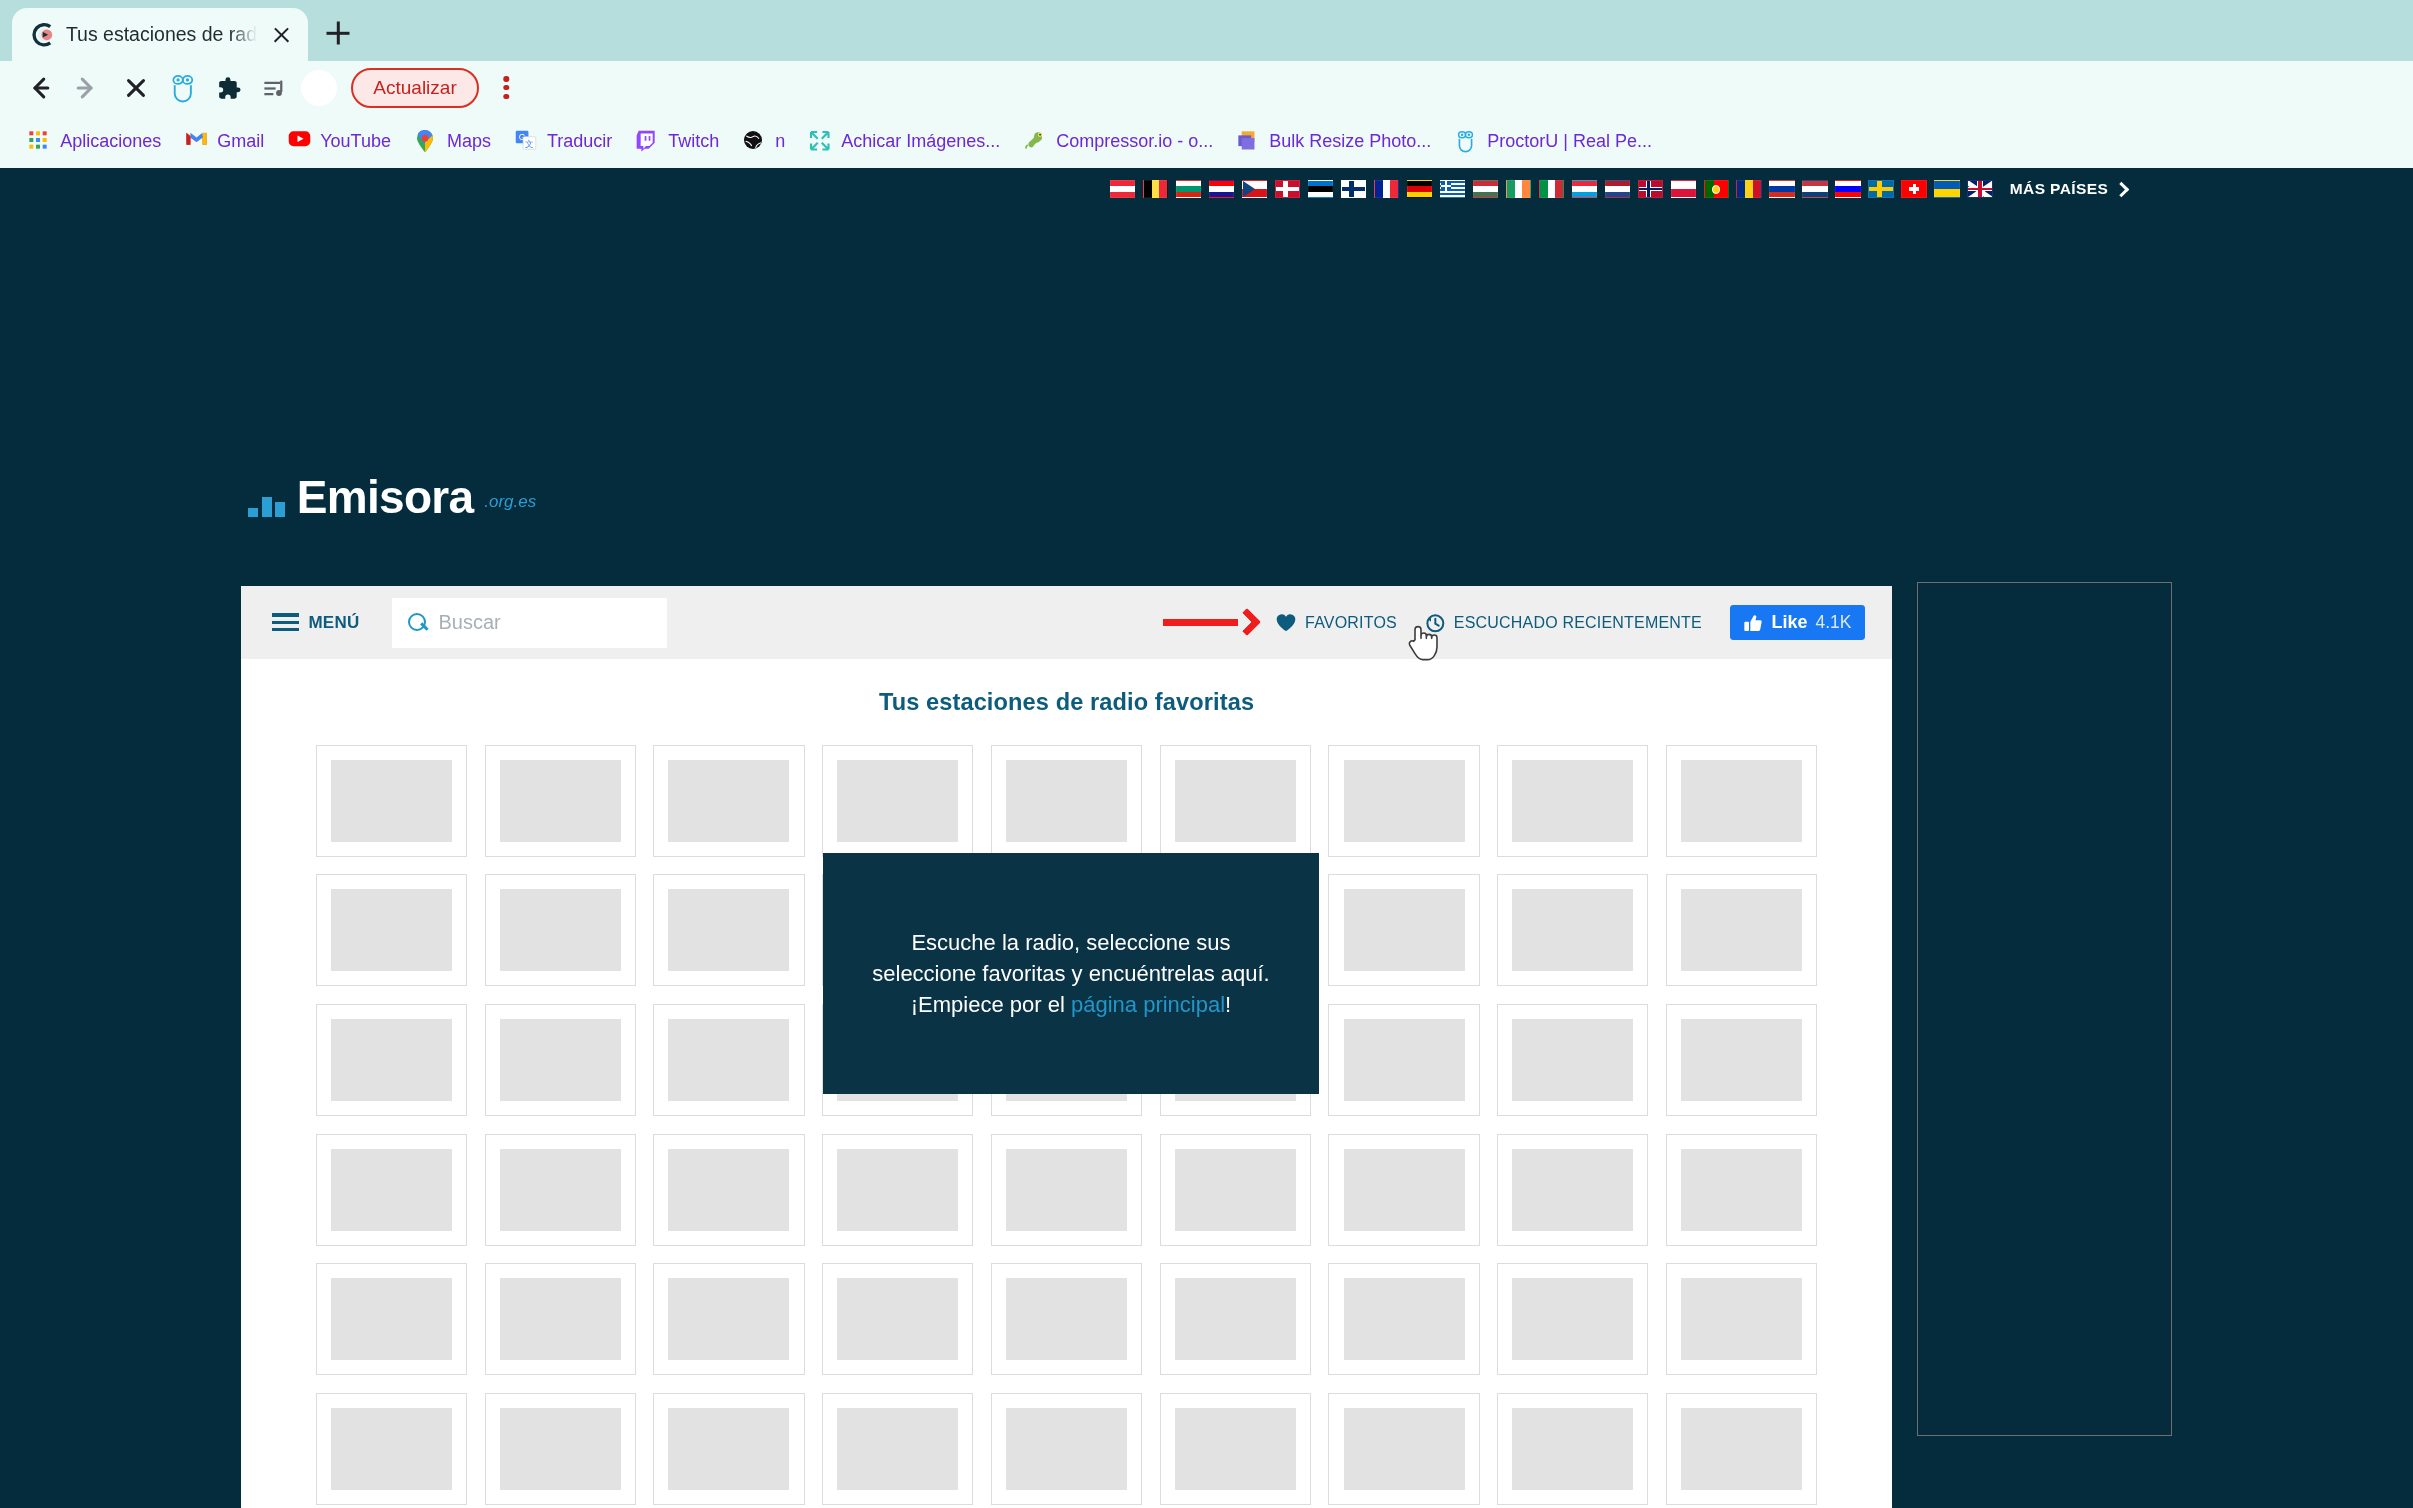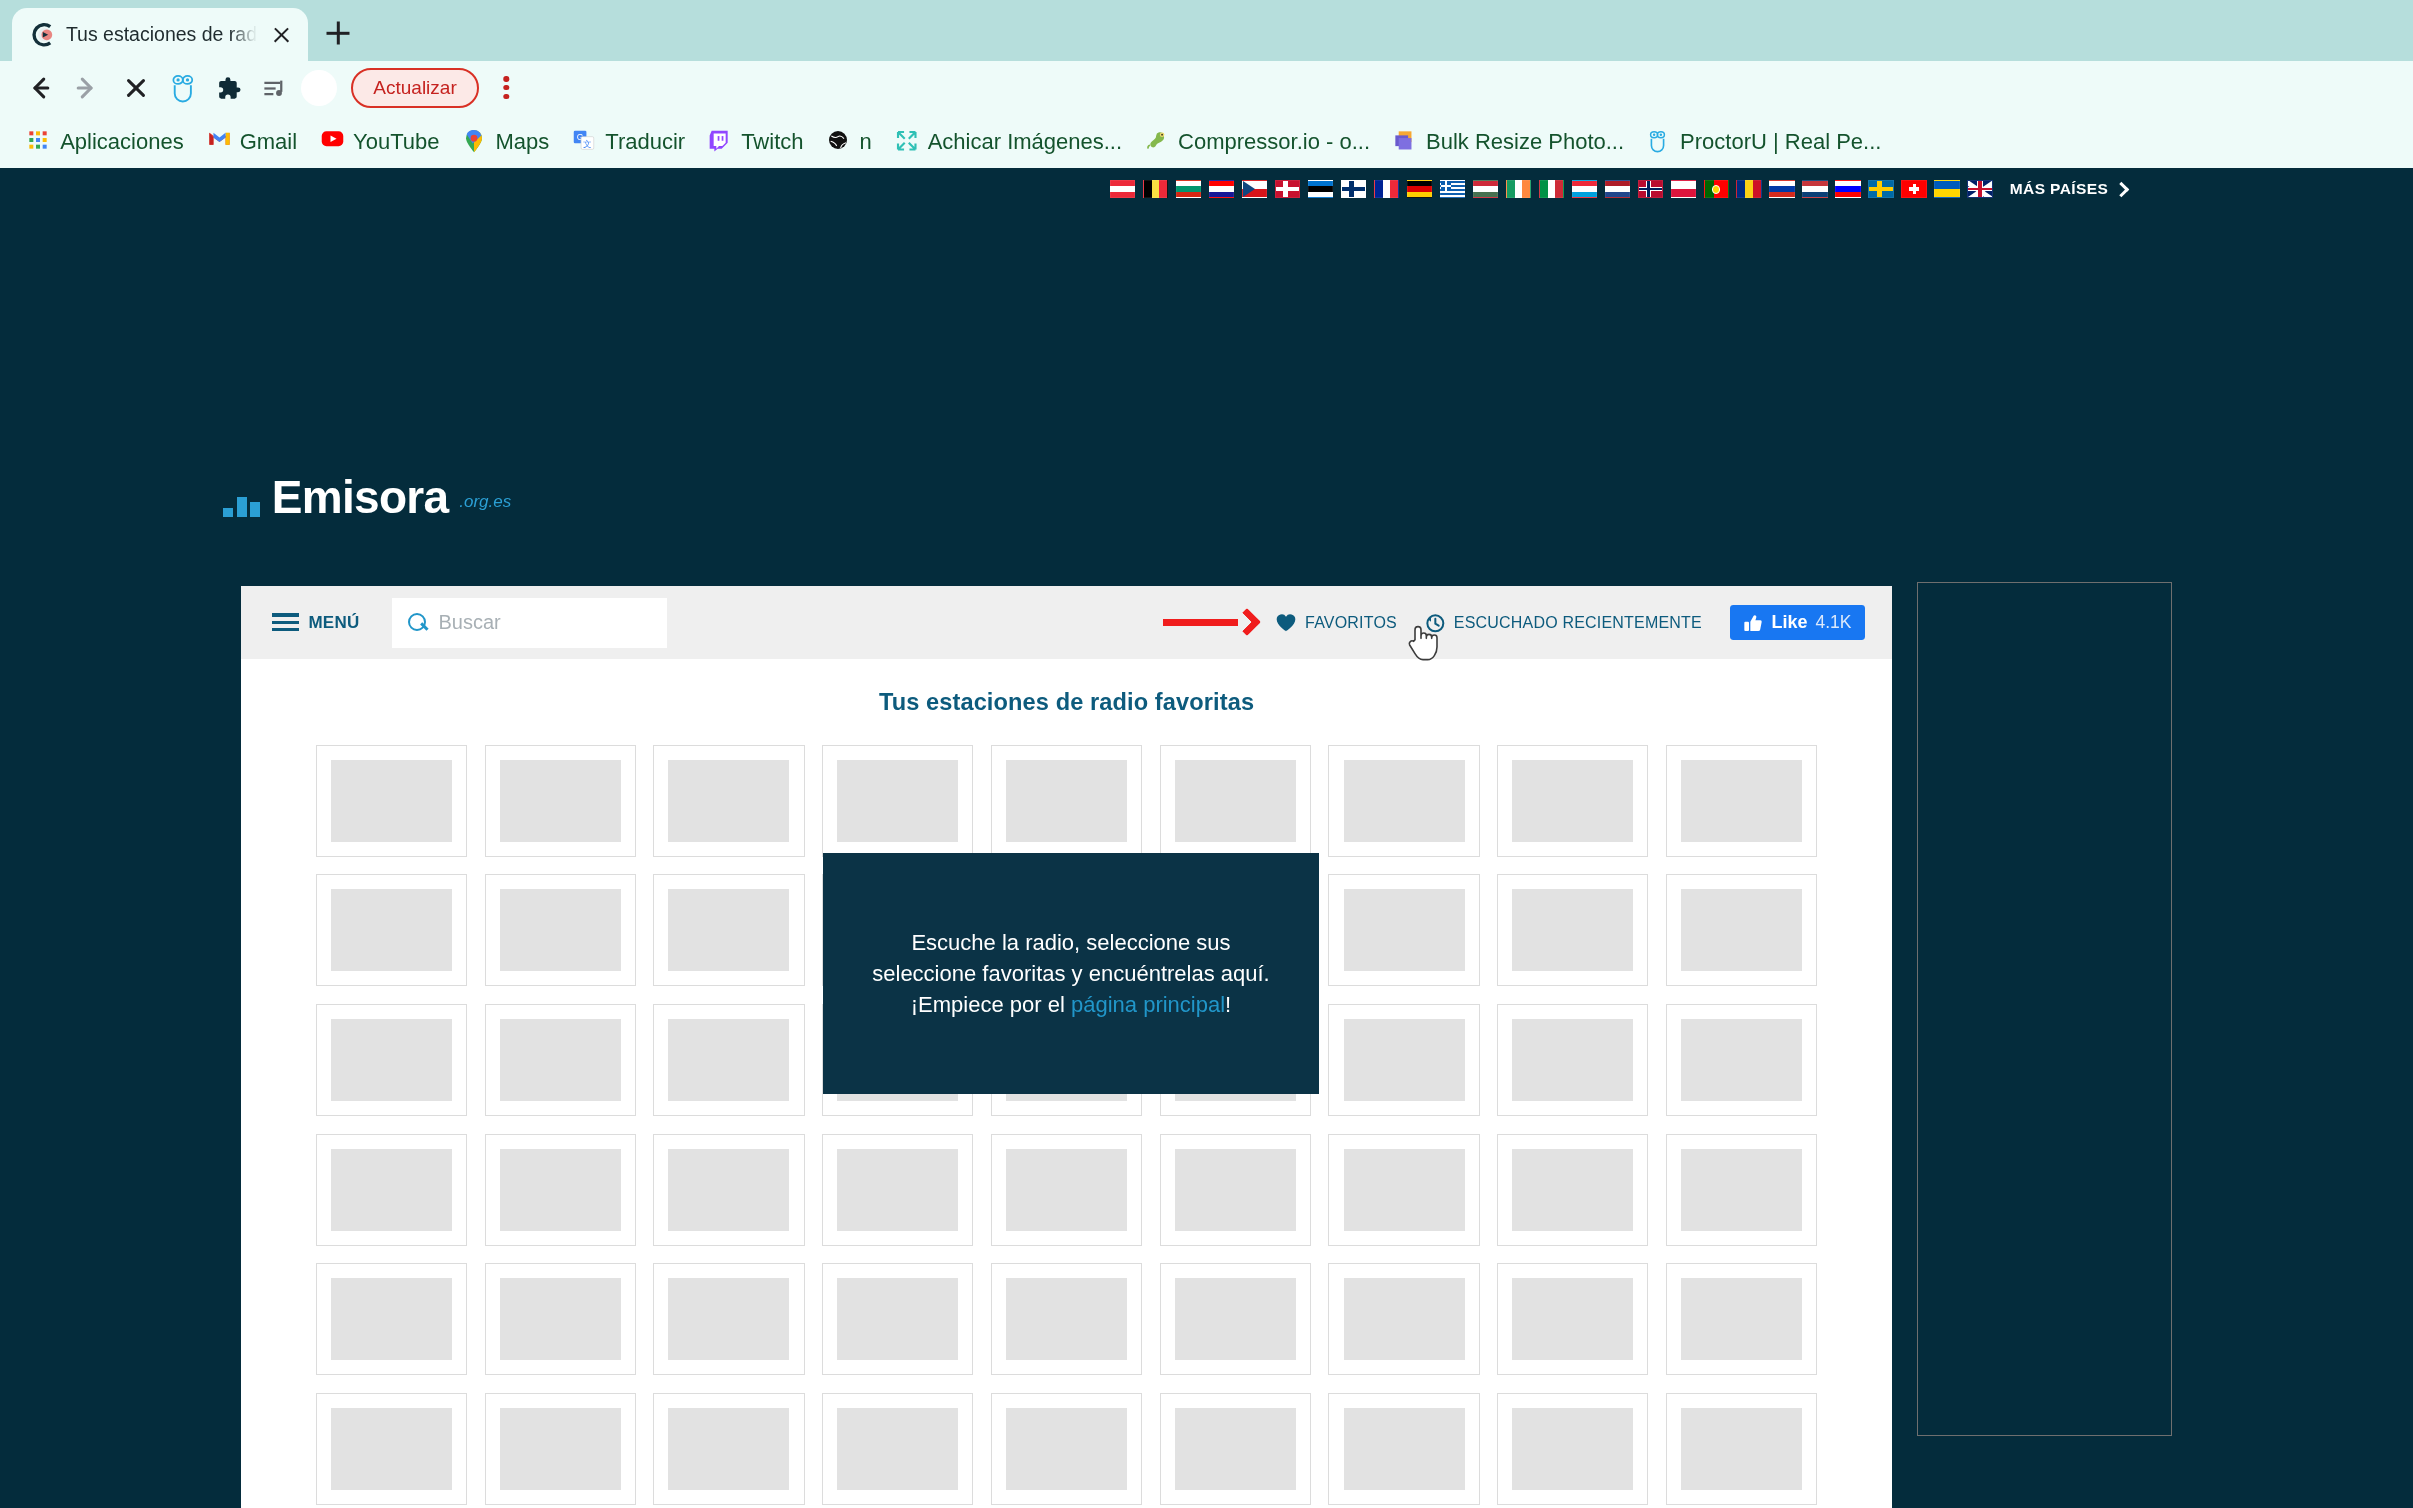--- a/index.html
+++ b/index.html
@@ -72,41 +72,41 @@
                 background: #c5221f; transform: translateX(-50%); }
   .kebab span:nth-child(1){ top: 9.4px; }
   .kebab span:nth-child(2){ top: 18px; }
   .kebab span:nth-child(3){ top: 27px; }
 
   .bookmarks {
     height: 53px; background: #eefbf9; display: flex; align-items: center;
     padding: 0 19px; gap: 5.4px;
   }
   .bm { display: flex; align-items: center; gap: 8.8px; padding: 4px 9.4px; white-space: nowrap; }
-  .bm-label { font-size: 22px; color: #14532d; }
+  .bm-label { font-size: 18px; color: #6d28d9; }
   .bm-ico { width: 23px; height: 23px; flex: 0 0 23px; position: relative; }
 
   
   .page { height: 1341px; background: #ffffff; position: relative; }
 
   .flagbar {
     height: 42px; background: #042c3c; display: flex; align-items: center;
     justify-content: flex-end; padding-right: 286px; gap: 7.4px;
   }
   .flag { width: 25.6px; height: 17.5px; flex: 0 0 25.6px; border: 0.7px solid rgba(255,255,255,.08); position:relative; overflow:hidden;}
   .more-countries {
     color: #ffffff; font-size: 15.5px; font-weight: bold; letter-spacing: 0.4px;
     display: flex; align-items: center; gap: 8px; margin-left: 9.4px;
   }
   .chev-r { width: 10.8px; height: 10.8px; border-right: 3.4px solid #fff; border-top: 3.4px solid #fff;
             transform: rotate(45deg); display:inline-block; }
 
   .site-bg { background: #042c3c; height: 1300px; position: relative; }
 
-  .logo-wrap { position: absolute; left: 223px; top: 268px; display: flex; align-items: flex-end; gap: 10.8px; }
+  .logo-wrap { position: absolute; left: 248px; top: 268px; display: flex; align-items: flex-end; gap: 10.8px; }
   .logo-bars { width: 38px; height: 31px; position: relative; }
   .logo-bars i { position: absolute; bottom: 0; background: #2b9fd4; display:block; }
   .logo-text { font-size: 46px; font-weight: bold; color: #ffffff; line-height: .85; letter-spacing: -0.7px;}
   .logo-tld { font-size: 17px; color: #2b9fd4; margin-bottom: 4.7px; font-style: italic; }
 
   .content-card {
     position: absolute; left: 241px; top: 376px; width: 1651px; height: 964px;
     background: #ffffff;
   }
   .site-header {

